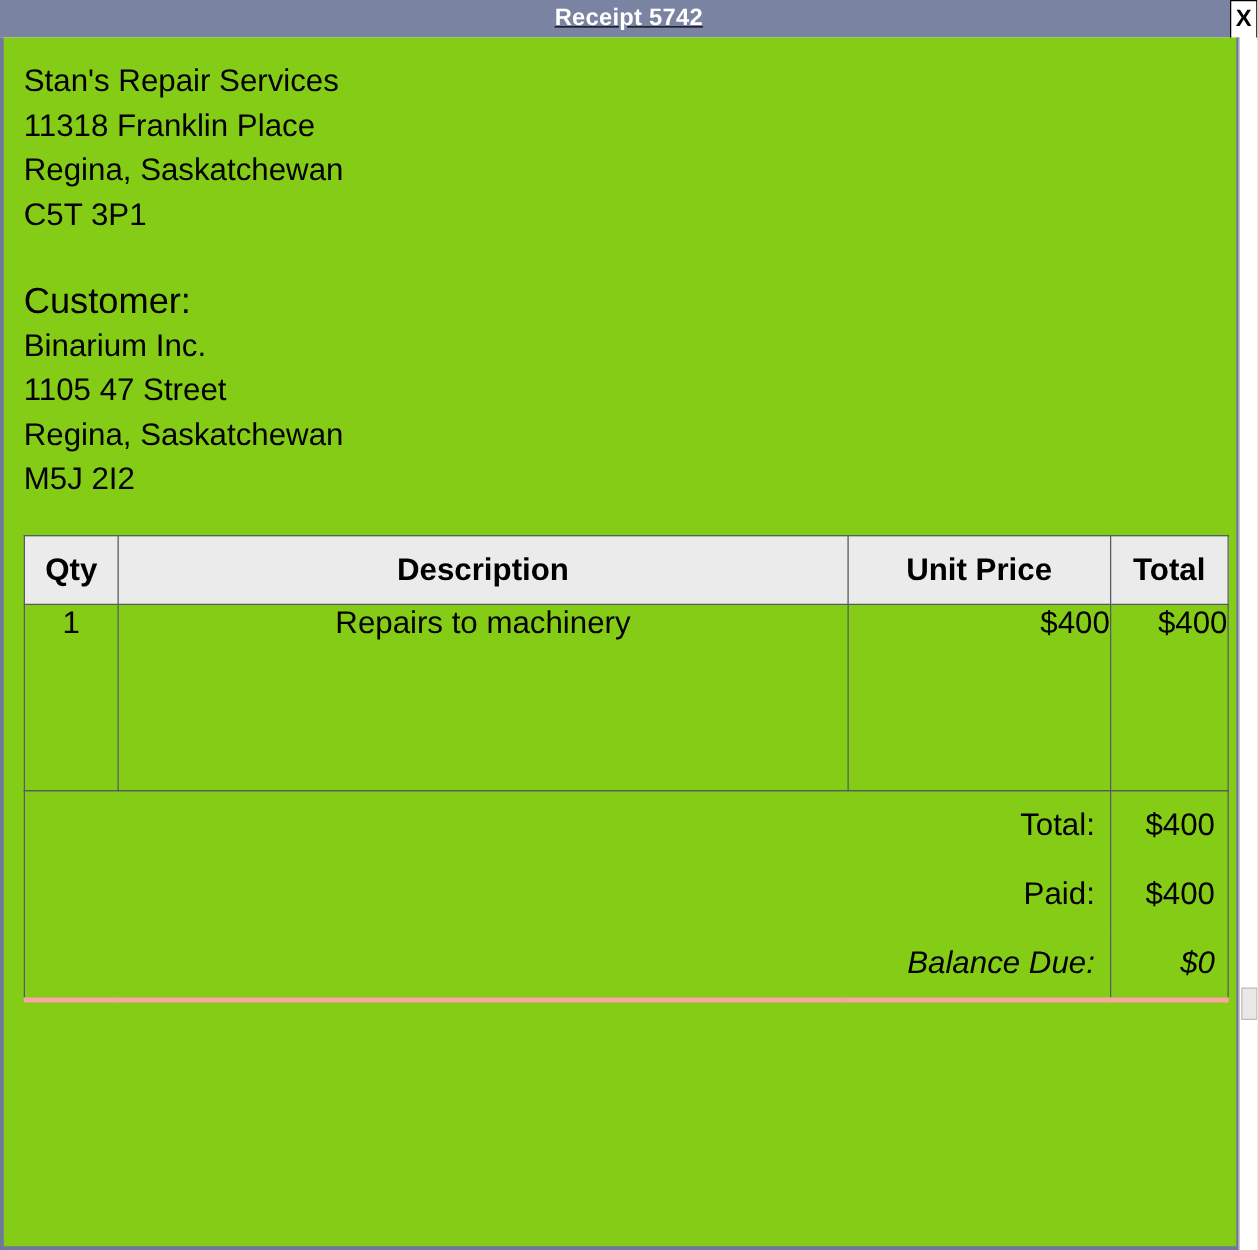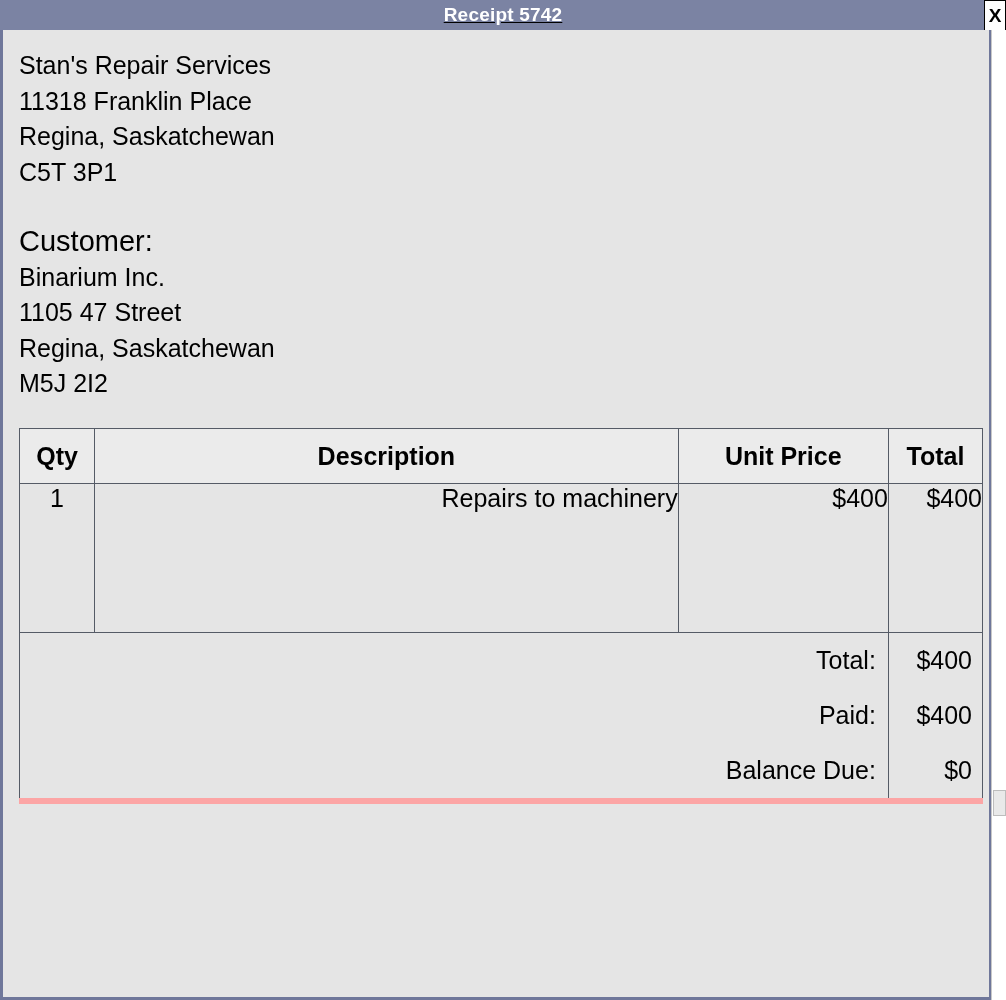--- a/index.html
+++ b/index.html
@@ -48,21 +48,21 @@
     line-height: 30px;
     text-align: center;
     cursor: pointer;
   }
   .window-body {
     position: absolute;
     left: 0;
     top: 30px;
     width: 992px;
     height: 970px;
-    background: #e5e5e5;
+    background: #84cc16;
     border-left: 3px solid #6f779a;
     border-right: 3px solid #6f779a;
     border-bottom: 3px solid #6f779a;
     box-sizing: border-box;
   }
   
   .scroll-gutter {
     position: absolute;
     right: 0;
     top: 30px;
@@ -151,21 +151,21 @@
     text-align: center;
     height: 54px;
     vertical-align: middle;
   }
   .c-qty   { width: 75px; }
   .c-desc  { width: 583px; }
   .c-unit  { width: 210px; }
   .c-total { width: 94px; }
 
   td.qty   { text-align: center; vertical-align: top; padding-top: 12px; }
-  td.desc  { text-align: right;   vertical-align: top; padding: 12px 0 0 12px; }
+  td.desc  { text-align: center;   vertical-align: top; padding: 12px 0 0 12px; }
   td.unit  { text-align: right;  vertical-align: top; padding: 12px 10px 0 0; }
   td.total { text-align: right;  vertical-align: top; padding: 12px 10px 0 0; }
 
   tr.item-row td { height: 148px; }
 
   .summary-table {
     border-collapse: collapse;
     width: 964px;
     table-layout: fixed;
     margin-top: -1px;
@@ -188,21 +188,21 @@
   }
   td.sum-value {
     text-align: right;
     padding-right: 10px;
     border-top: none;
     border-bottom: none;
     border-left: none;
     border-right: 1px solid #555b66;
   }
   .summary-table tr:first-child td { border-top: 1px solid #555b66; }
-  .summary-table tr:last-child td  { border-bottom: 6px solid #fca5a5; }
+  .summary-table tr:last-child td  { border-bottom: 4px solid #fca5a5; font-style: italic; }
   .sum-blank { width: 75px; border-right: none !important; }
   .sum-blank2 { width: 583px; border-left: none !important; border-right: none !important; }
 </style>
 </head>
 <body>
 
 <div id="screen">
 
   <div class="titlebar">
     <span class="titlebar-title">Receipt 5742</span>

